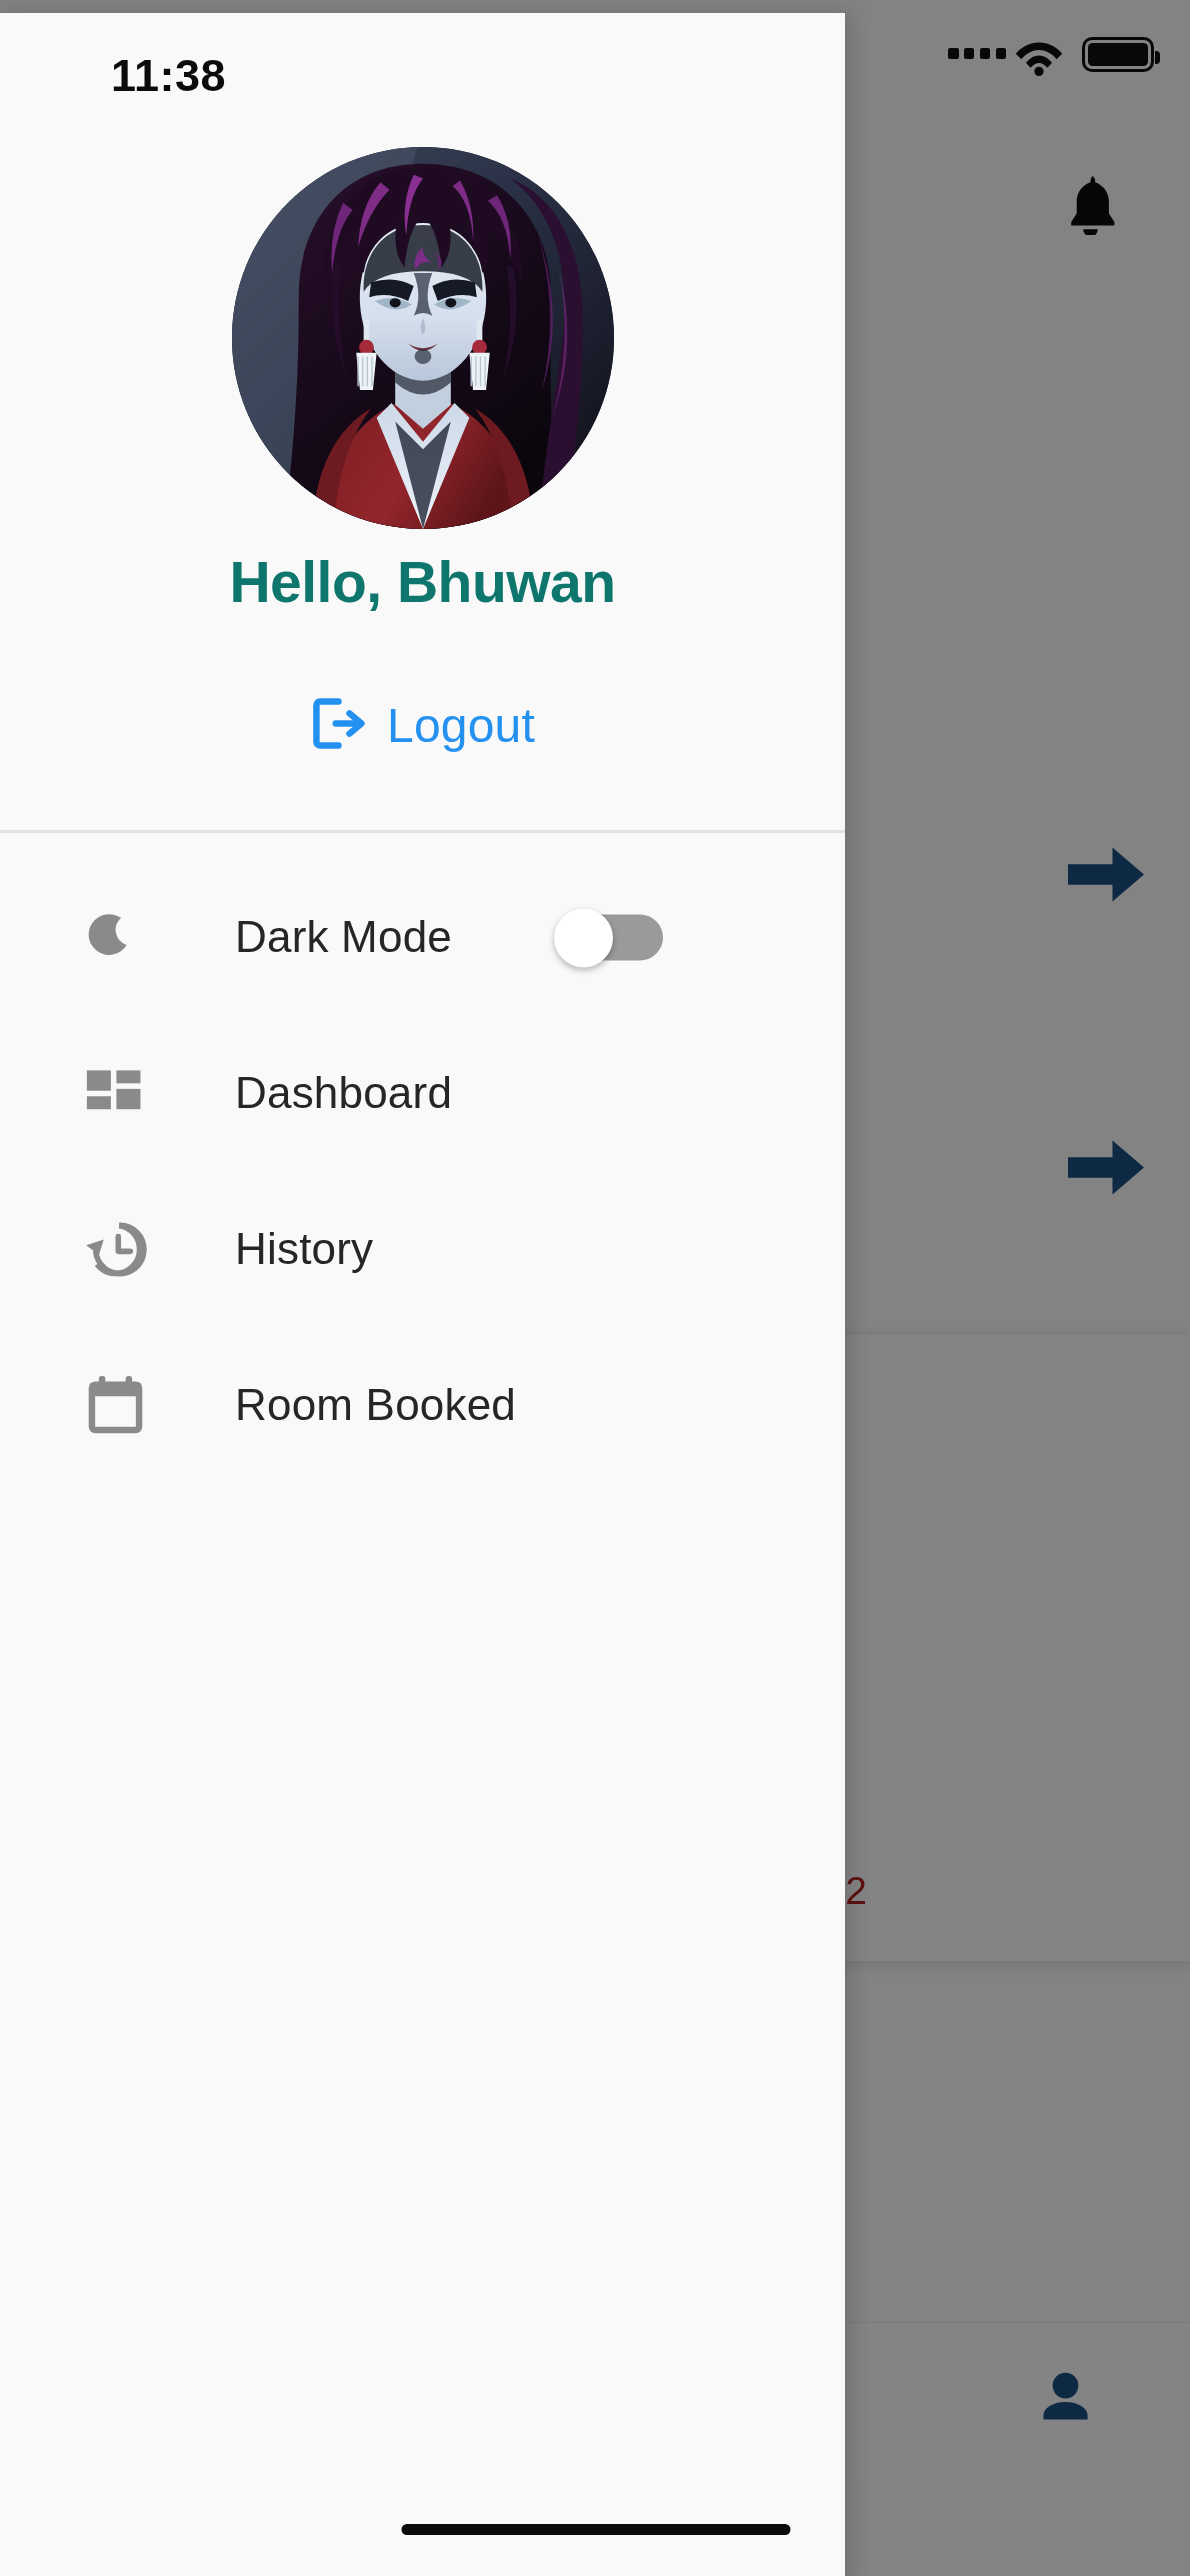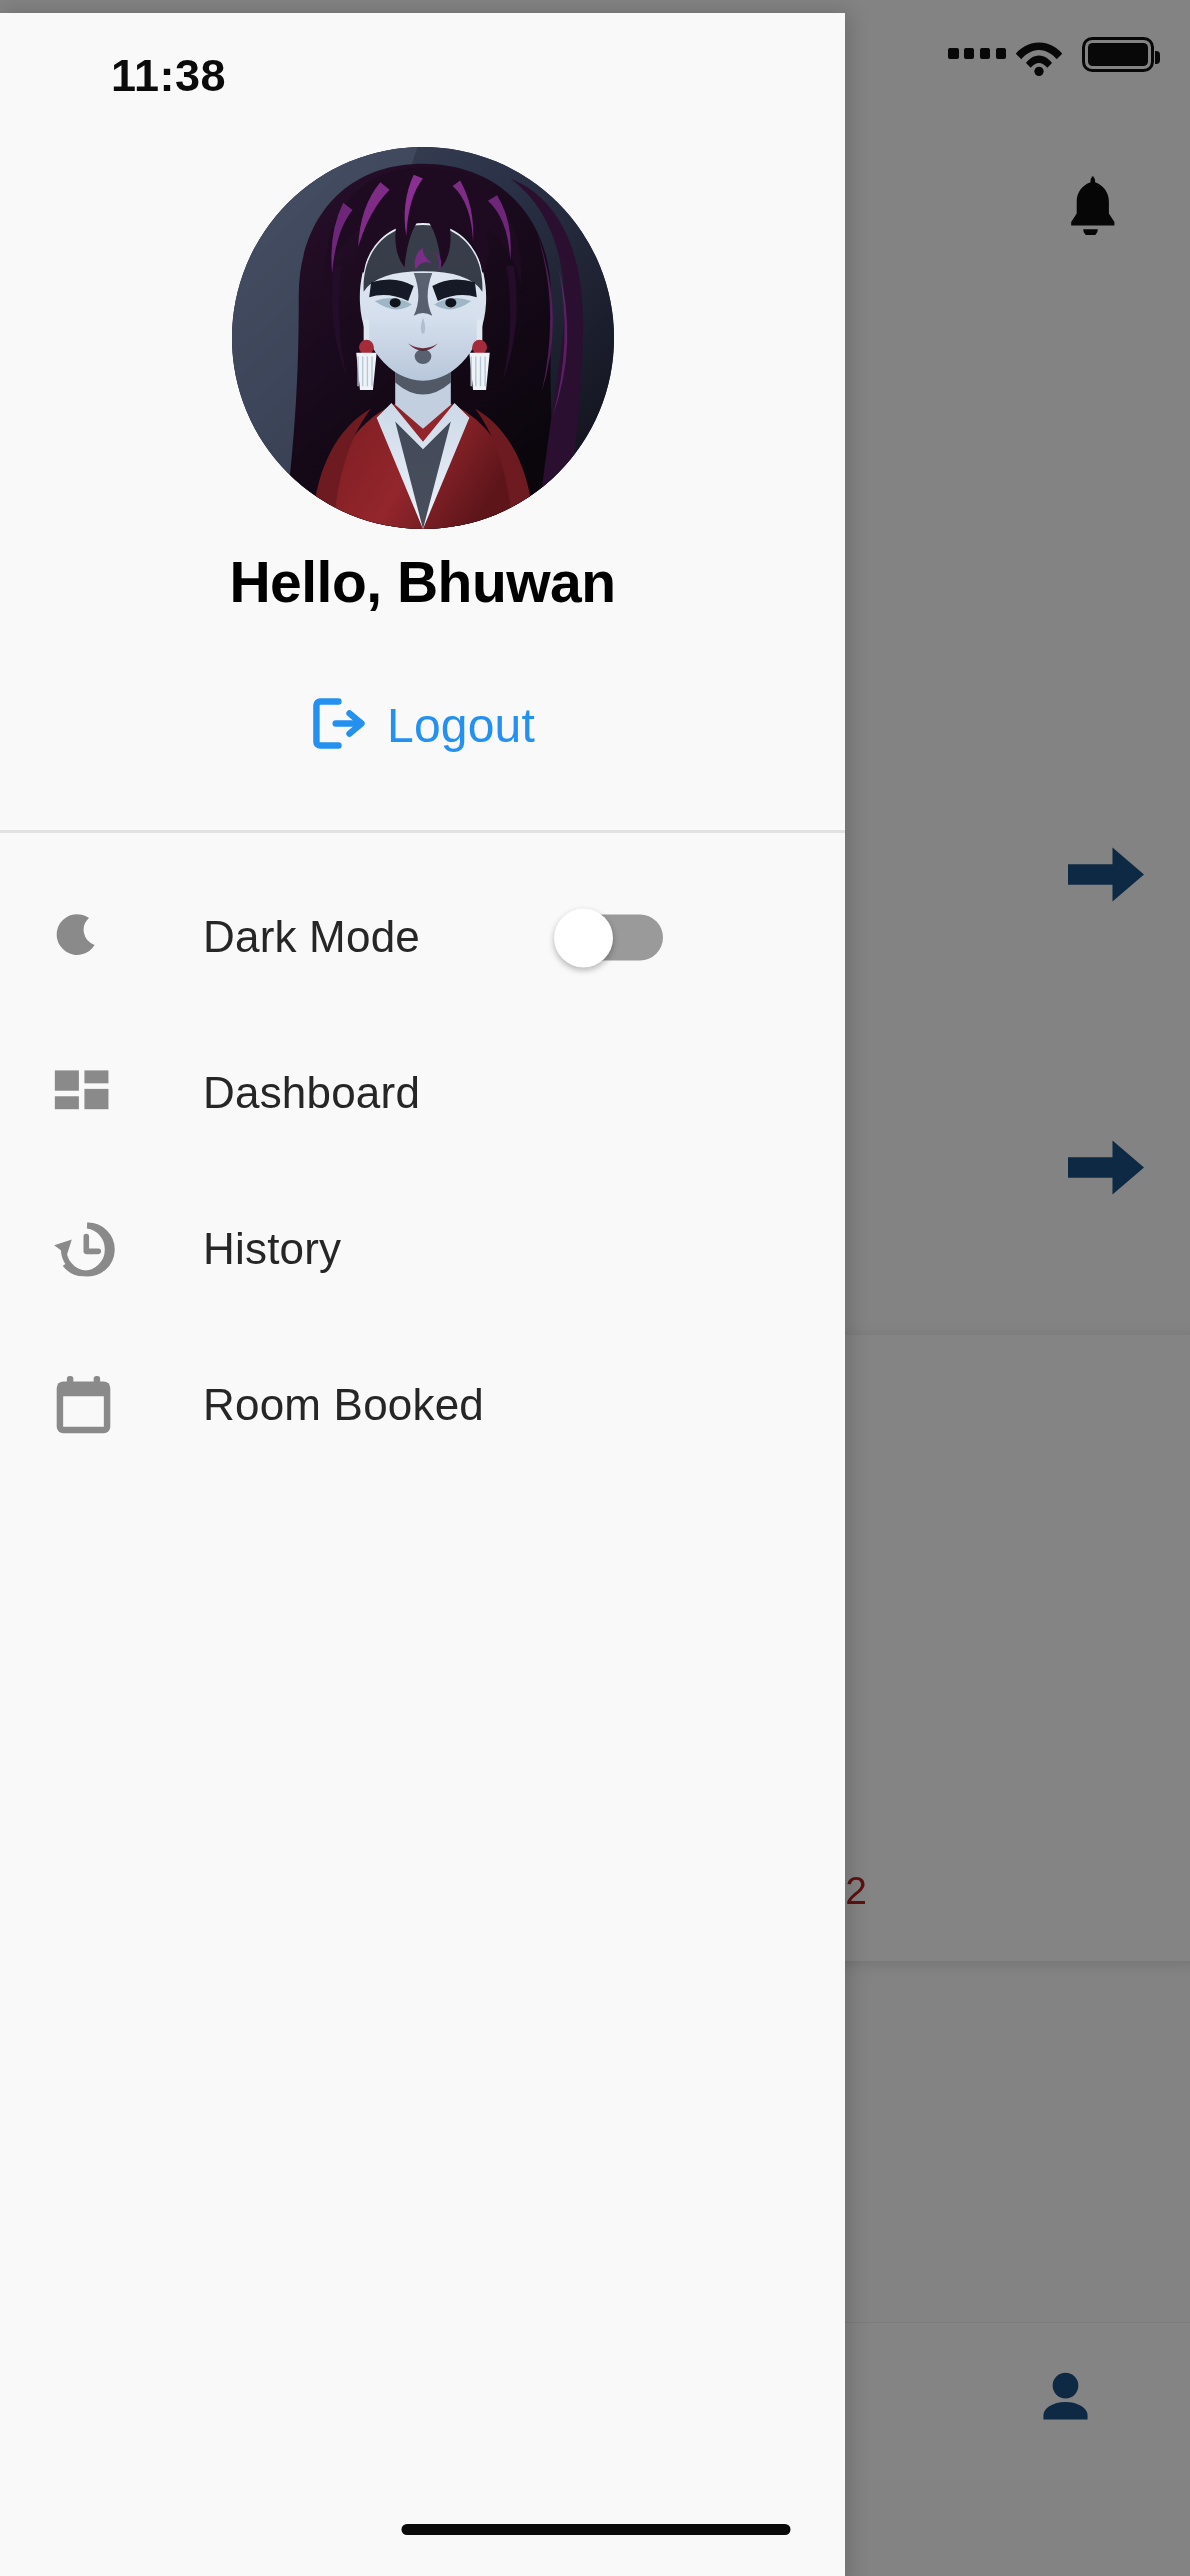--- a/index.html
+++ b/index.html
@@ -116,39 +116,39 @@
     width:382px; height:382px;
     border-radius:50%;
     overflow:hidden;
     background:#1c2236;
   }
   #avatar svg { display:block; width:100%; height:100%; }
 
   #hello {
     position:absolute; left:0; top:536px; width:845px;
     text-align:center;
-    font-size:57px; font-weight:700; color:#000000;
+    font-size:57px; font-weight:700; color:#0f766e;
     letter-spacing:-0.5px;
   }
 
   #logout-row {
     position:absolute; left:0; top:682px; width:845px;
     display:flex; align-items:center; justify-content:center; gap:20px;
   }
   #logout-label {
     font-size:48px; color:#2490f0; letter-spacing:0.2px;
   }
 
   #divider {
     position:absolute; left:0; top:817px; width:845px; height:2.8px;
     background:#e2e2e2;
   }
 
   
-  #menu { position:absolute; left:0; top:846px; width:845px; }
+  #menu { position:absolute; left:0; top:846px; width:845px;padding-left:32px; }
   .menu-row {
     position:relative;
     height:156px;
     display:flex; align-items:center;
   }
   .menu-icon {
     width:76px; height:76px;
     margin-left:45px;
     display:flex; align-items:center; justify-content:center;
     flex:0 0 auto;

